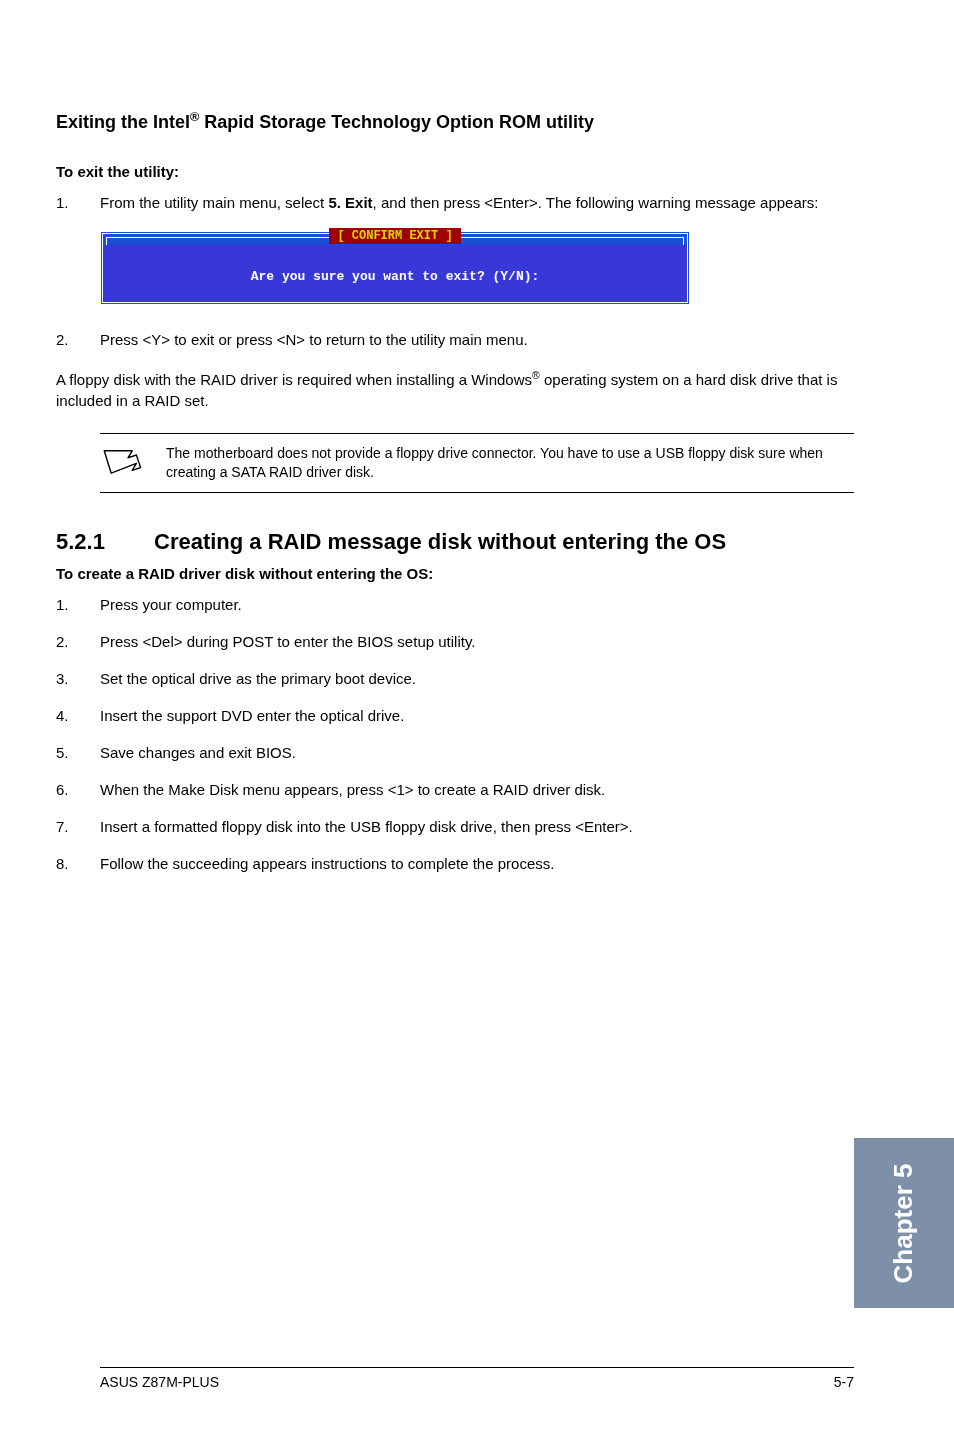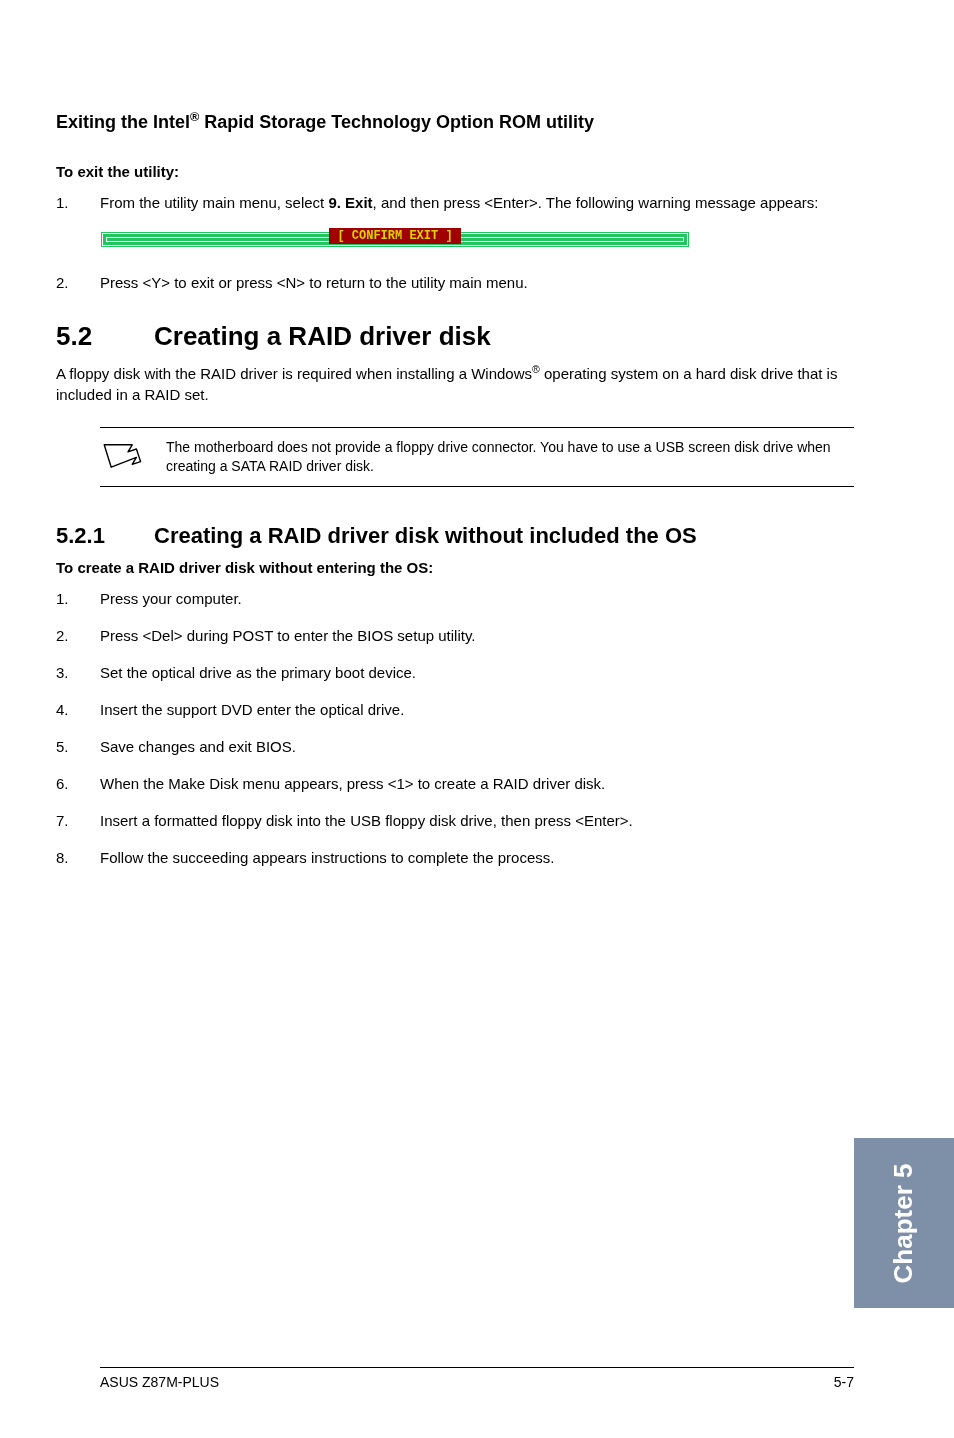--- a/index.html
+++ b/index.html
@@ -35,21 +35,21 @@
     flex-shrink: 0;
   }
   .step-body {
     flex: 1;
   }
   .confirm-box-wrap {
     margin: 10px 0 24px 44px;
   }
   .confirm-outer {
     border: 3px double #fff;
-    background: #22c55e;
+    background: #1d4ed8;
     padding: 0;
     width: 590px;
     position: relative;
   }
   .confirm-outer::before {
     content: '';
     position: absolute;
     inset: 3px;
     border: 1px solid #fff;
   }
@@ -157,56 +157,56 @@
 
 <div class="page">
 
   <div class="h3">Exiting the Intel<sup>®</sup> Rapid Storage Technology Option ROM utility</div>
 
   <div class="bold">To exit the utility:</div>
 
   <div class="step-row">
     <div class="step-num">1.</div>
     <div class="step-body">
-      <span>From the utility main menu, select </span><b>9. Exit</b><span>, and then press &lt;Enter&gt;. The following warning message appears:</span>
+      <span>From the utility main menu, select </span><b>5. Exit</b><span>, and then press &lt;Enter&gt;. The following warning message appears:</span>
     </div>
   </div>
 
   <div class="confirm-box-wrap">
     <div class="confirm-outer">
       <div class="confirm-title-wrap">
         <span class="confirm-title-bar">[ CONFIRM EXIT ]</span>
       </div>
+      <div class="confirm-inner">
+        <div class="confirm-text">Are you sure you want to exit? (Y/N):</div>
+      </div>
     </div>
   </div>
 
   <div class="step-row">
     <div class="step-num">2.</div>
     <div class="step-body">Press &lt;Y&gt; to exit or press &lt;N&gt; to return to the utility main menu.</div>
   </div>
 
-  <div class="h1">
-    <span class="secnum">5.2</span><span>Creating a RAID driver disk</span>
-  </div>
 
   <div class="body-text">
     <span>A floppy disk with the RAID driver is required when installing a Windows</span><sup>®</sup><span> operating system on a hard disk drive that is included in a RAID set.</span>
   </div>
 
   <div class="note-block">
     <div class="note-icon">
       <svg viewBox="0 0 60 44">
         <path d="M6 6 L46 6 L40 16 L52 12 L58 30 L46 34 L52 24 L16 38 Z" fill="none" stroke="#000" stroke-width="2" stroke-linejoin="round"></path>
       </svg>
     </div>
-    <div class="note-text">The motherboard does not provide a floppy drive connector. You have to use a USB screen disk drive when creating a SATA RAID driver disk.</div>
+    <div class="note-text">The motherboard does not provide a floppy drive connector. You have to use a USB floppy disk sure when creating a SATA RAID driver disk.</div>
   </div>
 
   <div class="h2">
-    <span class="secnum">5.2.1</span><span>Creating a RAID driver disk without included the OS</span>
+    <span class="secnum">5.2.1</span><span>Creating a RAID message disk without entering the OS</span>
   </div>
 
   <div class="bold">To create a RAID driver disk without entering the OS:</div>
 
   <div class="list">
     <div class="step-row">
         <div class="step-num">1.</div>
         <div class="step-body">Press your computer.</div>
       </div>
     <div class="step-row">

